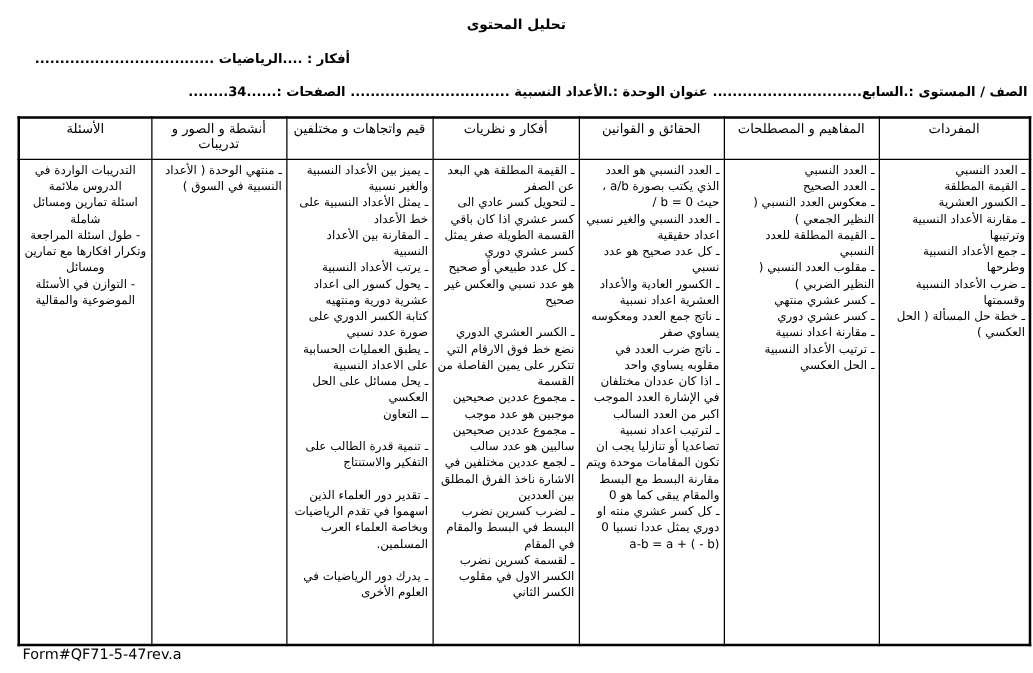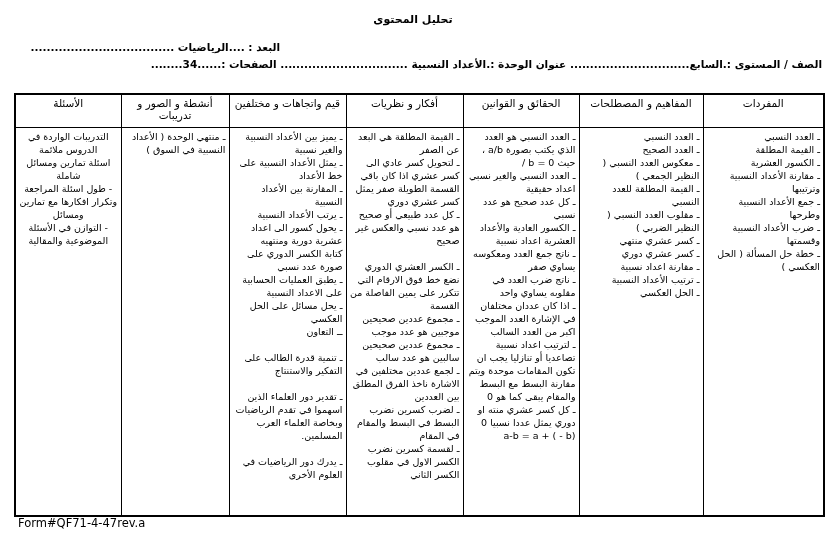--- a/index.html
+++ b/index.html
@@ -12,21 +12,21 @@
   }
   .doc-title{
     position:absolute;top:13px;left:0;width:826px;
     text-align:center;font-size:11px;
   }
   .meta-line{
     position:absolute;white-space:nowrap;direction:rtl;
     font-size:10.5px;
   }
   .meta-subject{top:41px;right:546px;}
-  .meta-info{top:58px;right:4px;}
+  .meta-info{top:68px;right:4px;}
   table.analysis{
     position:absolute;top:93px;left:14px;
     width:809px;height:421px;
     border-collapse:collapse;table-layout:fixed;
     direction:rtl;
   }
   table.analysis th, table.analysis td{
     border:1px solid #000;
     vertical-align:top;
     padding:2px 3px;
@@ -57,21 +57,21 @@
     direction:ltr;font-weight:normal;
     font-size:11.5px;
     font-family:"DejaVu Sans","Liberation Sans",sans-serif;
   }
 </style>
 </head>
 <body>
 
 <div class="doc-title">تحليل المحتوى</div>
 
-<div class="meta-line meta-subject">البعد : ....الرياضيات ....................................</div>
+<div class="meta-line meta-subject">أفكار : ....الرياضيات ....................................</div>
 
 <div class="meta-line meta-info">الصف / المستوى :.السابع.............................. عنوان الوحدة :.الأعداد النسبية ................................ الصفحات :......34........</div>
 
 <table class="analysis">
   <colgroup>
     <col style="width:121px">
     <col style="width:124px">
     <col style="width:116px">
     <col style="width:117px">
     <col style="width:117px">
@@ -145,13 +145,13 @@
 ـ يدرك دور الرياضيات في العلوم الأخرى</td>
       <td class="cell-body">ـ منتهي الوحدة ( الأعداد النسبية  في السوق )</td>
       <td class="cell-body cell-questions">التدريبات الواردة في الدروس ملائمة
 اسئلة تمارين ومسائل شاملة
 - طول اسئلة المراجعة وتكرار افكارها مع تمارين ومسائل
 - التوازن في الأسئلة الموضوعية والمقالية</td>
     </tr>
   </tbody>
 </table>
 
-<div class="form-code">Form#QF71-4-47rev.a</div>
+<div class="form-code">Form#QF71-5-47rev.a</div>
 
 </body></html>

